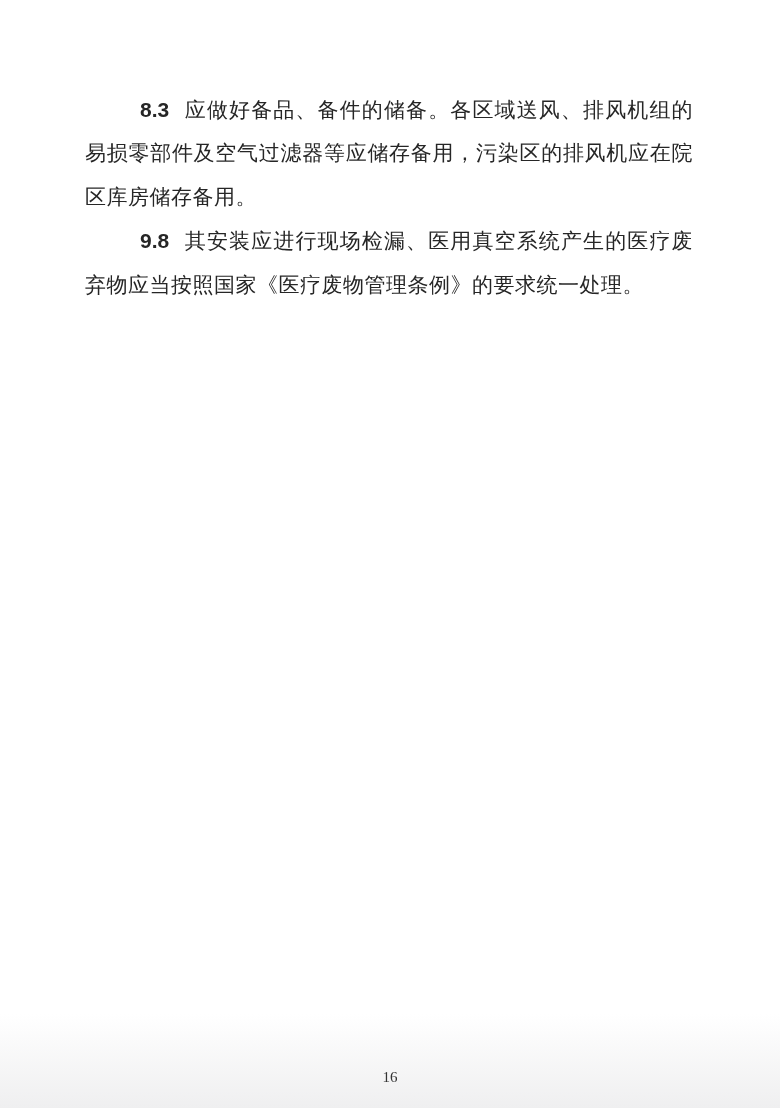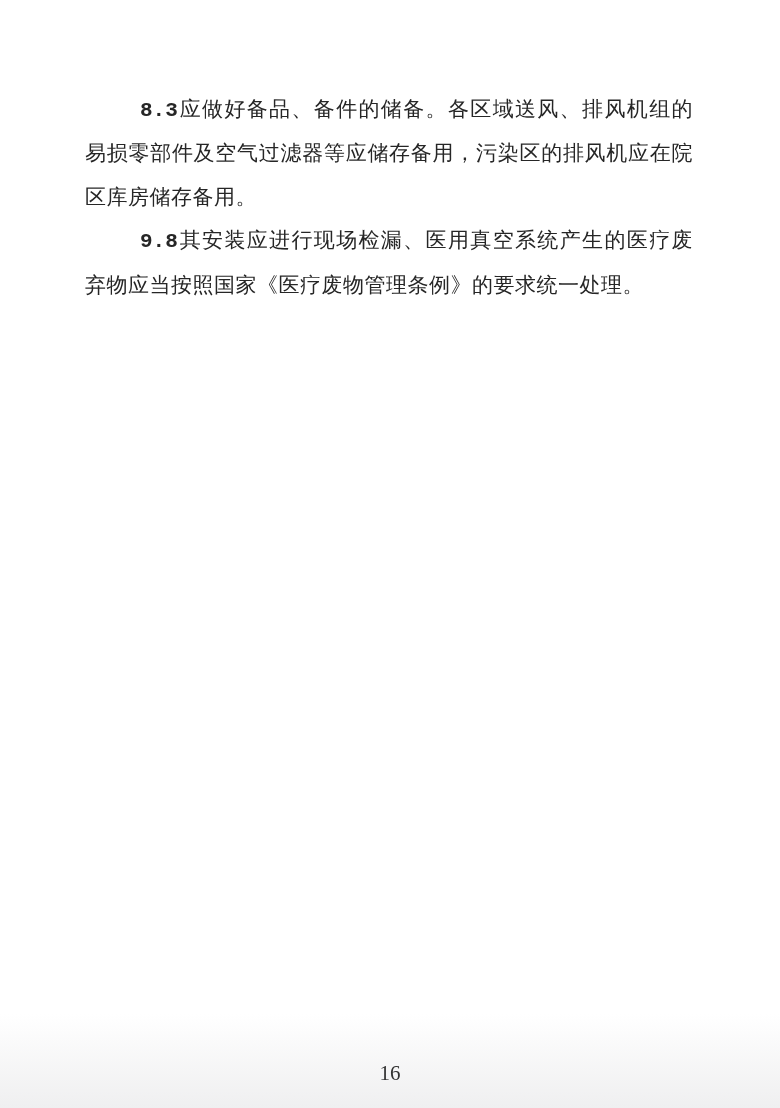--- a/index.html
+++ b/index.html
@@ -27,30 +27,29 @@
     text-align: justify;
     text-indent: 55px;
     color: #262626;
   }
   .num, .code {
     font-family: "Liberation Sans", "DejaVu Sans", sans-serif;
     font-weight: 600;
     letter-spacing: 0;
   }
   .num {
-    margin-right: 1px;
-    font-family: Liberation Mono, monospace;
+    margin-right: 15px;
   }
   .footer {
     position: absolute;
     left: 0;
     bottom: 22px;
     width: 100%;
     text-align: center;
-    font-size: 21px;
+    font-size: 15px;
     color: #333333;
   }
 </style>
 </head>
 <body>
 
 <div class="page">
   <div class="content">
 
     <p class="para"><span class="num">8.3</span><span>应做好备品、备件的储备。各区域送风、排风机组的易损零部件及空气过滤器等应储存备用，污染区的排风机应在院区库房储存备用。</span><span class="code"></span><span></span></p>

